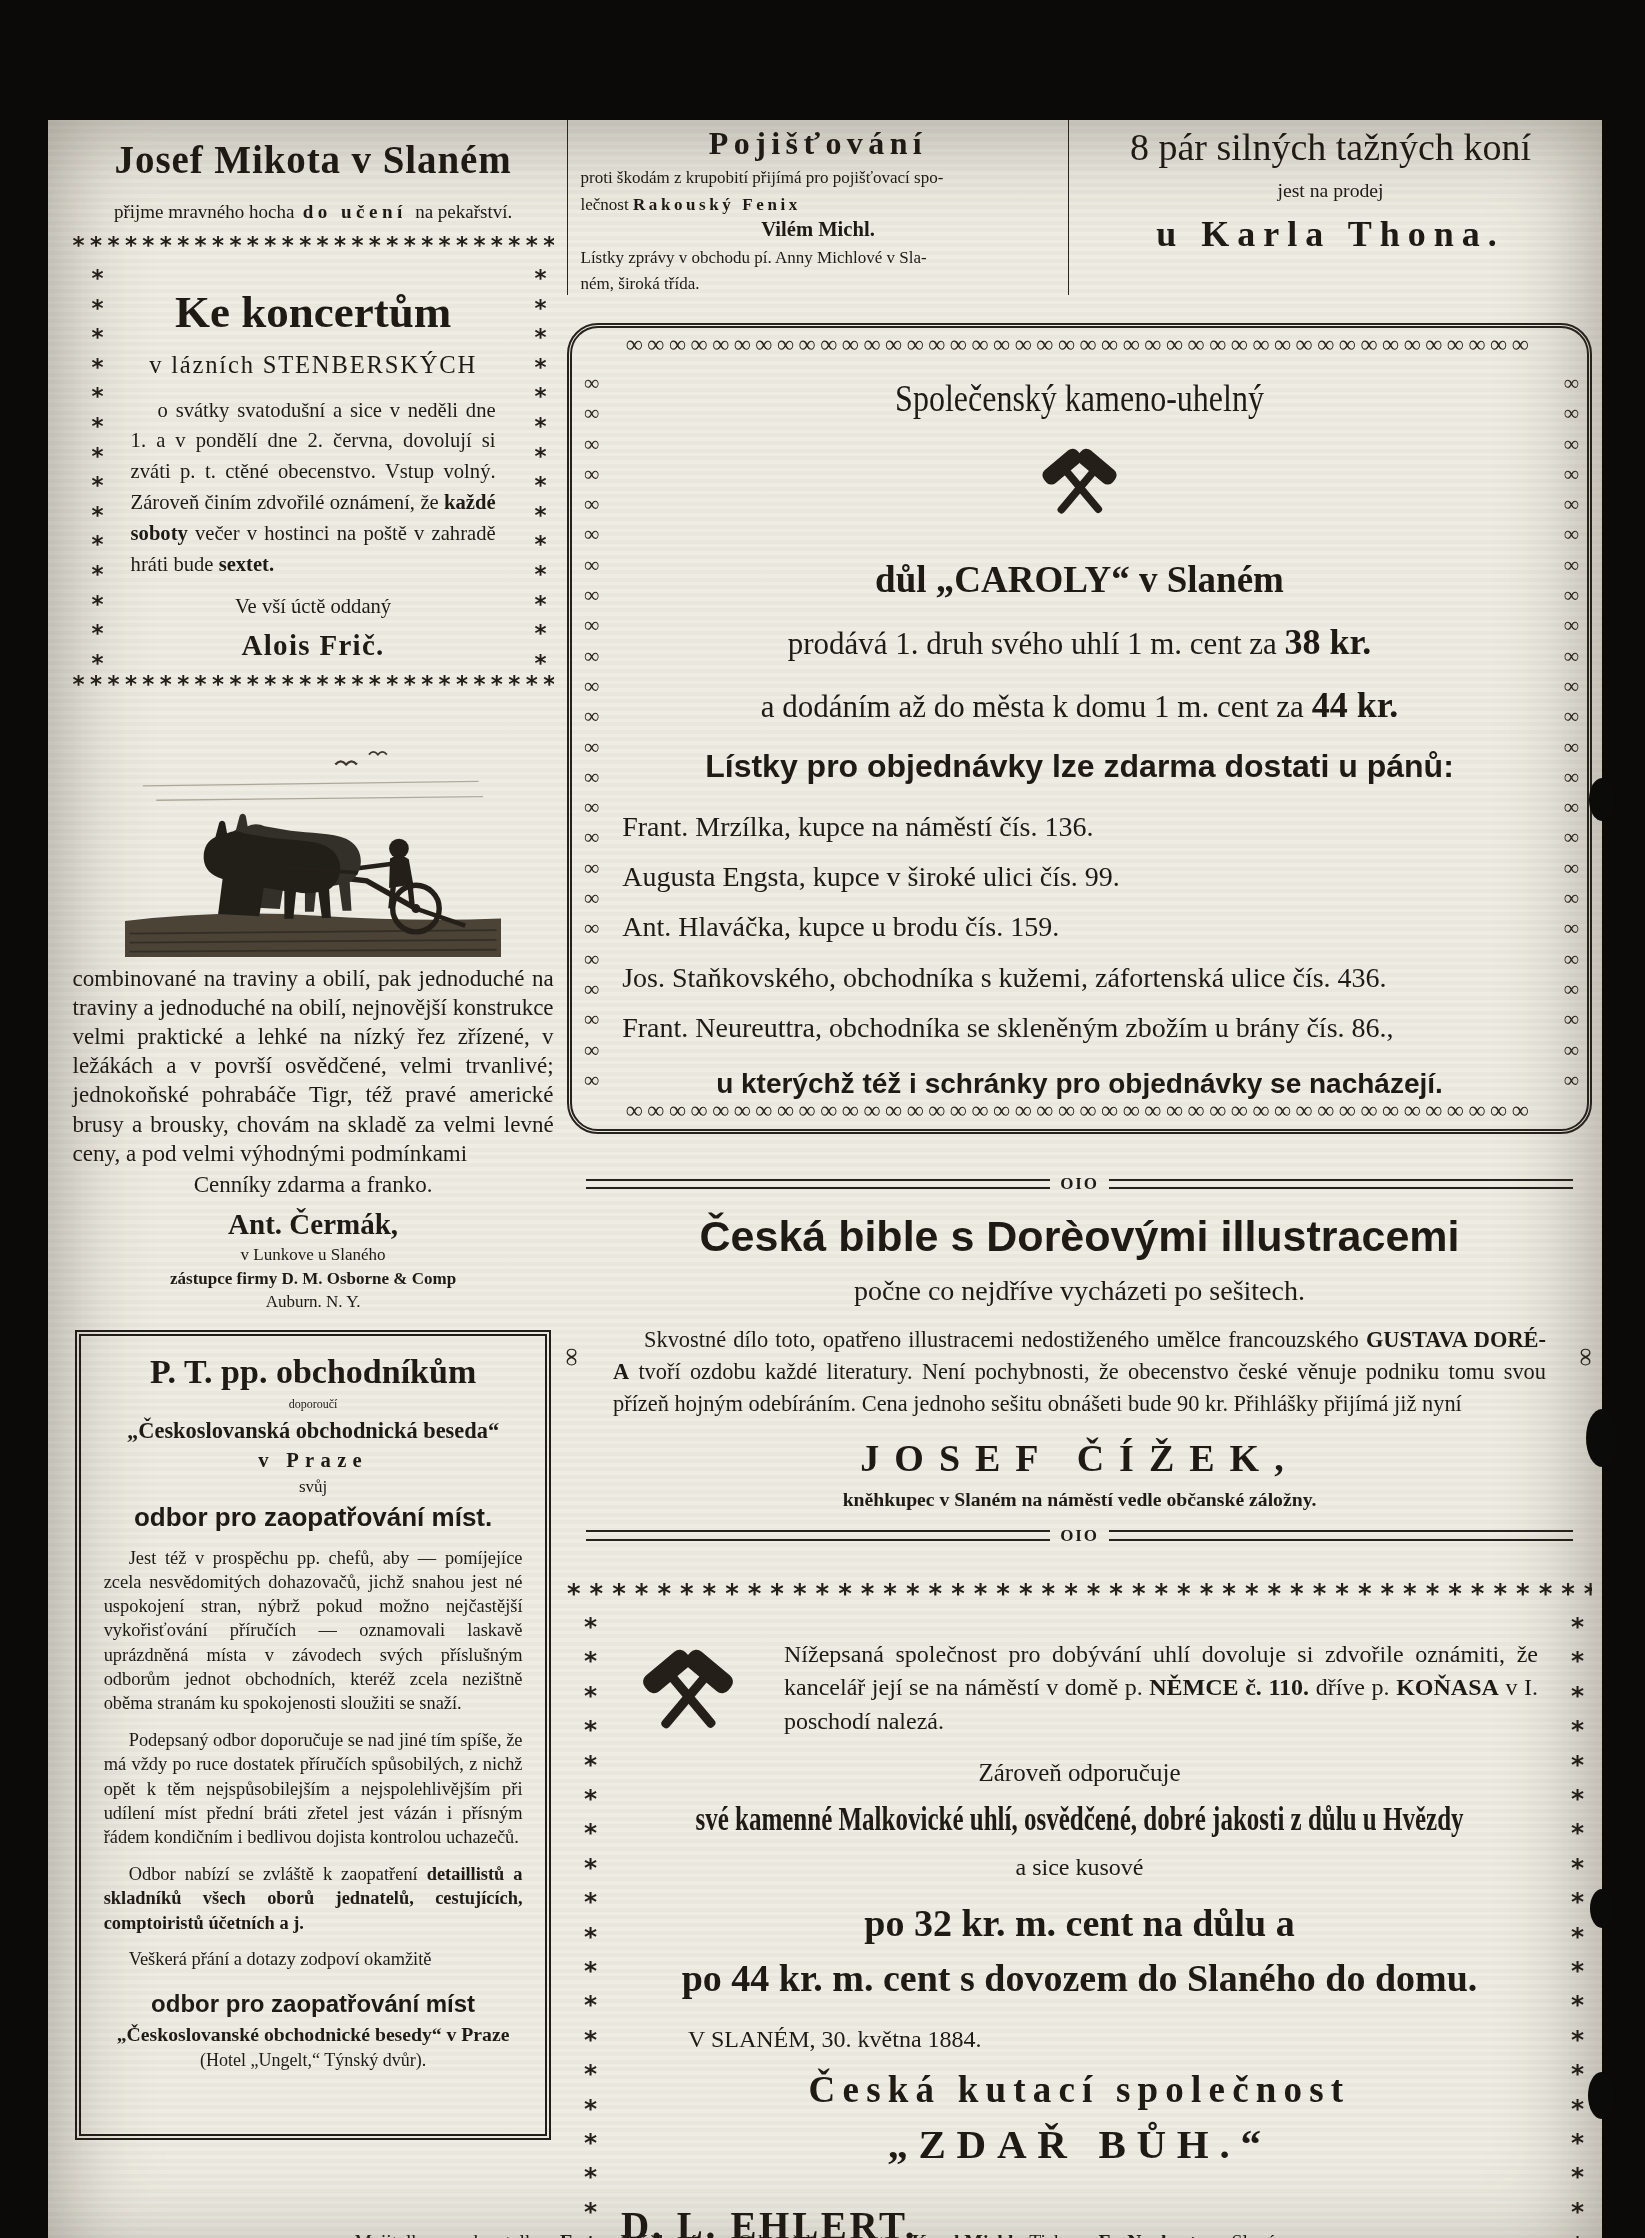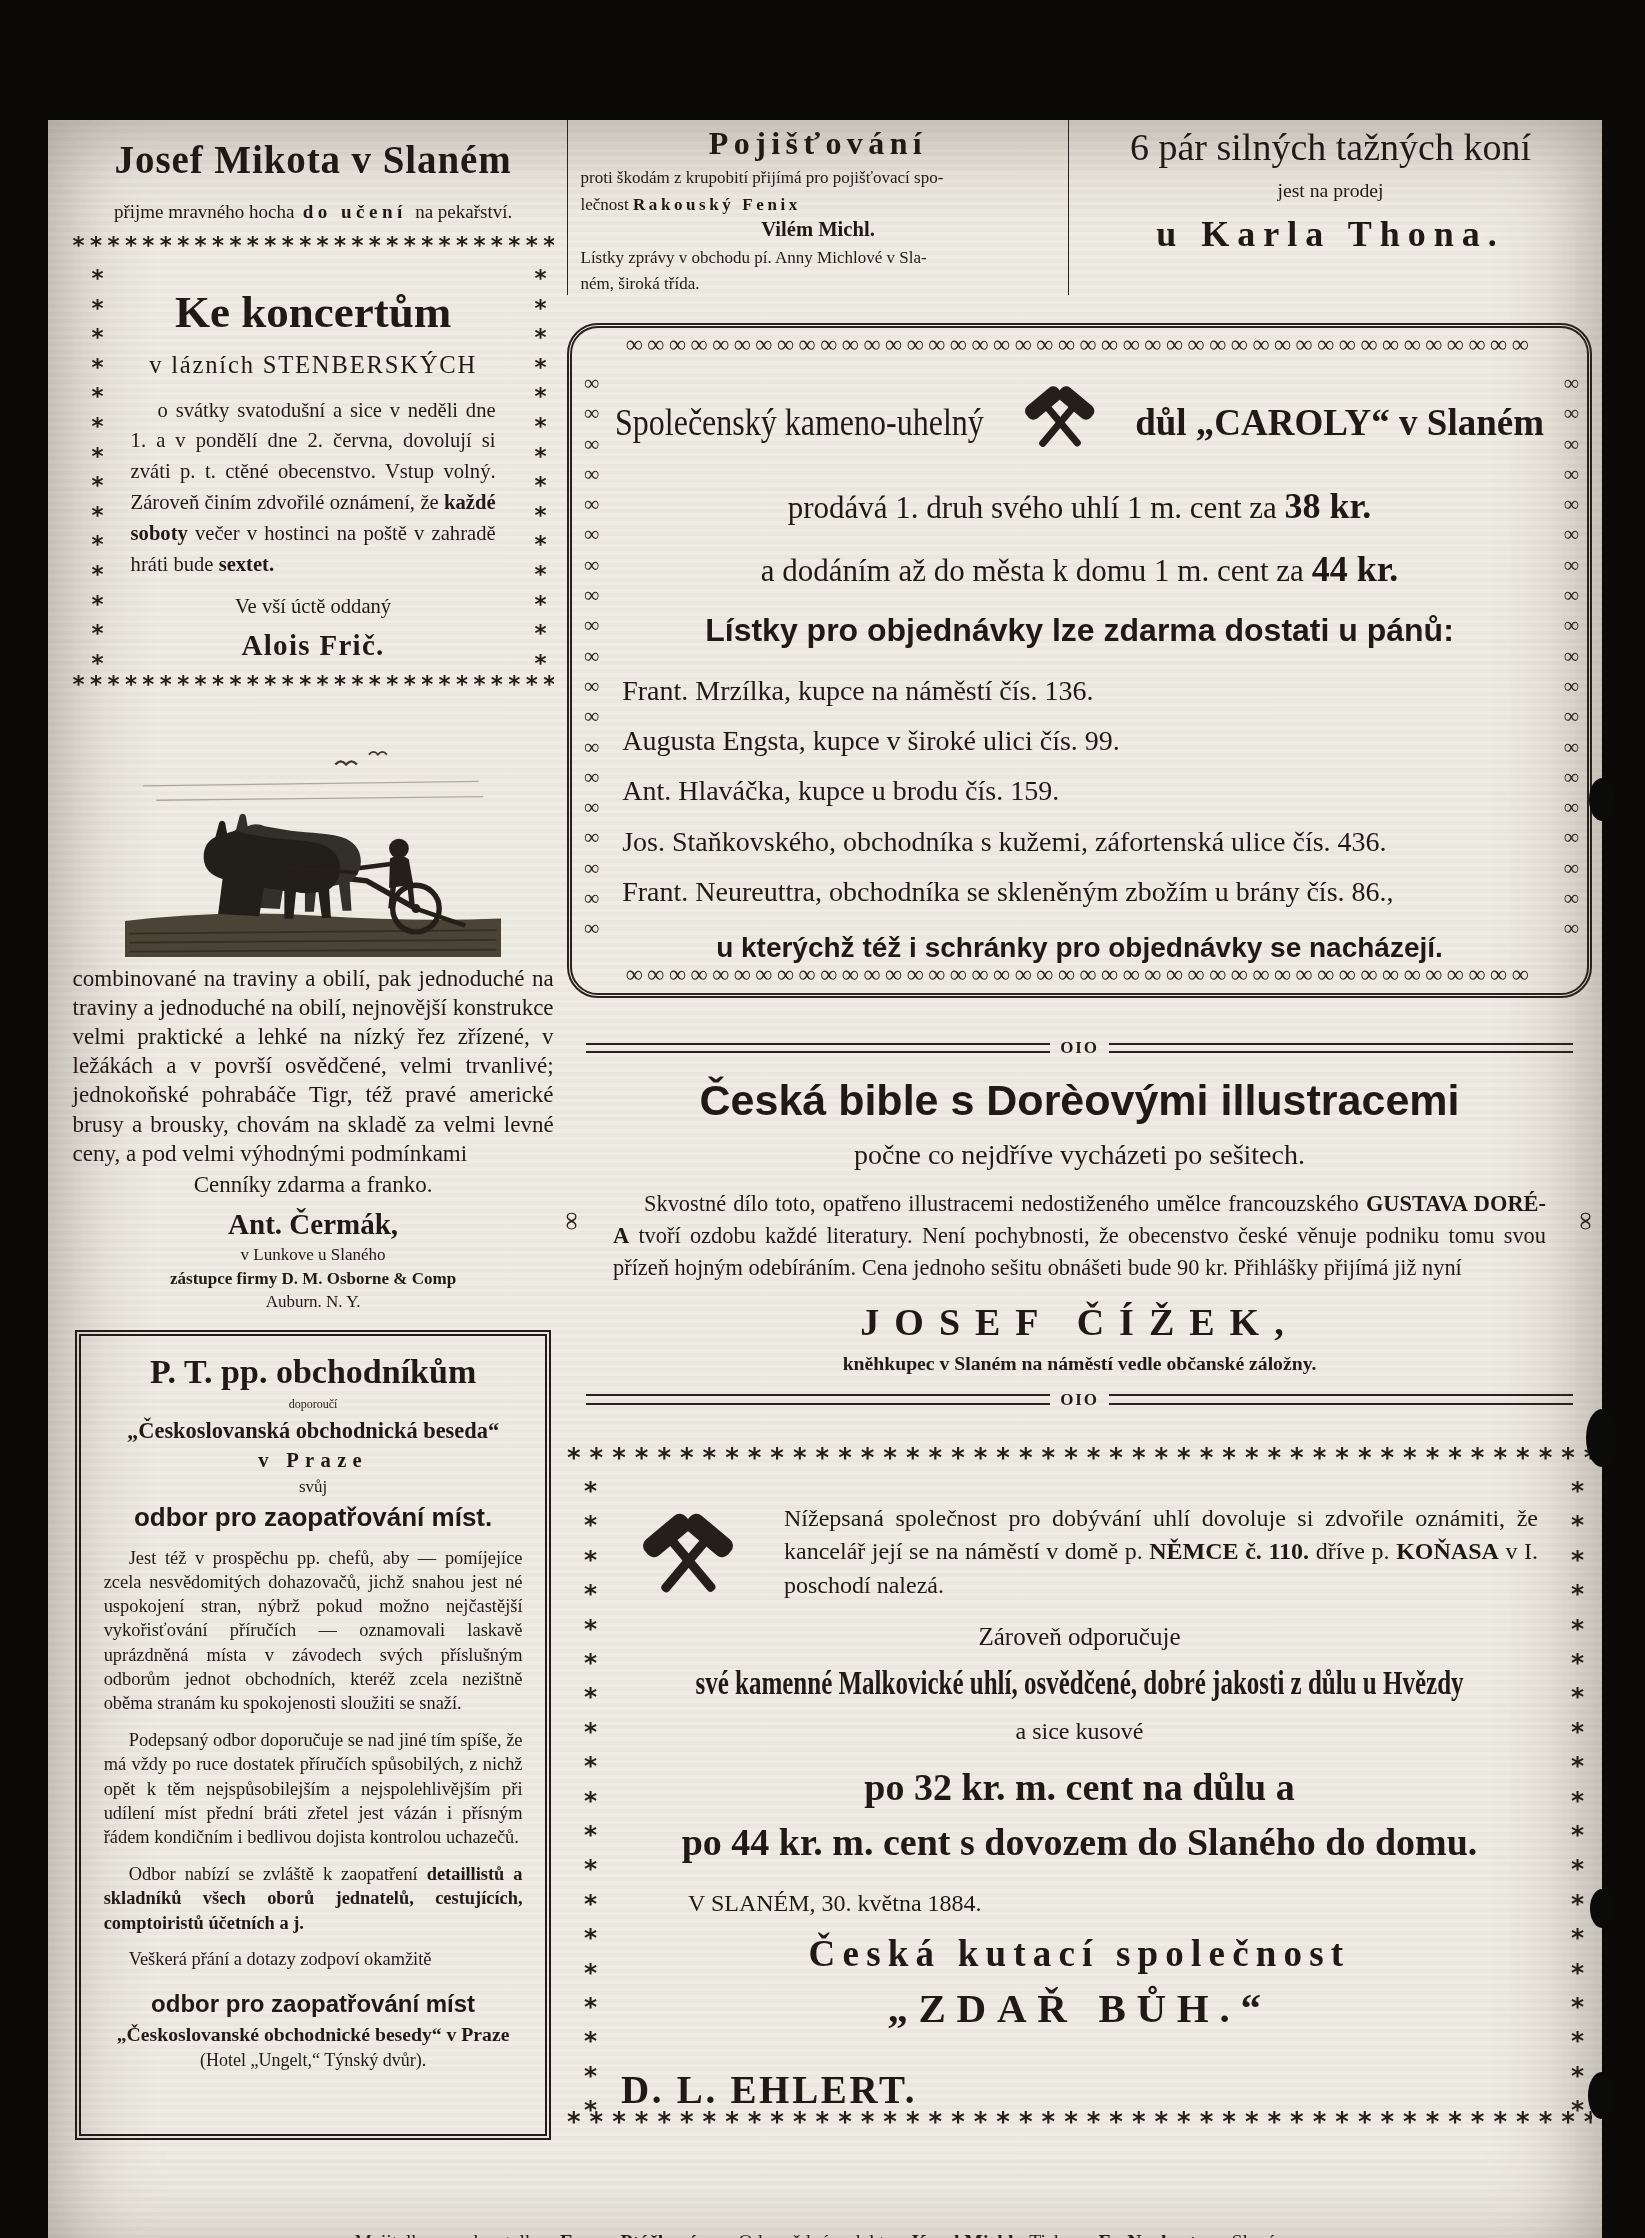--- a/index.html
+++ b/index.html
@@ -80,21 +80,21 @@
   .ob-f3{font-size:18px;text-align:center;margin-top:4.5px;}
 
   
   .caroly{position:relative;margin-top:28px;border:5.4px double #27221b;border-radius:31px;padding:45px 43px 29px;}
   .car-orn{position:absolute;left:31px;right:31px;height:29px;overflow:hidden;white-space:nowrap;text-align:center;
     font-size:24px;letter-spacing:4.5px;color:#2a241d;}
   .car-orn.top{top:3.6px;} .car-orn.bot{bottom:3.6px;}
   .car-side{position:absolute;top:43px;bottom:43px;width:28px;overflow:hidden;writing-mode:vertical-rl;
     font-size:21.5px;letter-spacing:6.3px;color:#2a241d;text-align:center;}
   .car-side.left{left:3.6px;} .car-side.right{right:3.6px;}
-  .car-titlerow{display:flex;align-items:center;justify-content:center;gap:28px;margin-top:7.2px;}
+  .car-titlerow{display:flex;align-items:center;justify-content:center;gap:28px;margin-top:7.2px;flex-direction:column;}
   .car-tl{font-size:32px;transform:scaleY(1.2);white-space:nowrap;}
   .car-tr{font-size:37px;font-weight:bold;white-space:nowrap;text-align:center;}
   .car-price{font-size:31px;text-align:center;margin-top:20.6px;}
   .car-price b{font-size:36px;}
   .car-sub{font-size:32px;font-weight:bold;text-align:center;margin-top:21.5px;font-family:"Liberation Sans", sans-serif;}
   .car-list{margin:17px 0 0;padding:0 7.2px;list-style:none;}
   .car-list li{font-size:28px;line-height:1.8;white-space:nowrap;overflow:hidden;}
   .car-foot{font-size:28px;font-weight:bold;text-align:center;margin-top:15px;font-family:"Liberation Sans", sans-serif;}
 
   
@@ -235,21 +235,21 @@
         <div class="hm-line">proti škodám z krupobití přijímá pro pojišťovací spo-</div>
         <div class="hm-line">
           <span>lečnost</span>
           <span class="hm-fenix">Rakouský Fenix</span>
         </div>
         <div class="hm-michl">Vilém Michl.</div>
         <div class="hm-line">Lístky zprávy v obchodu pí. Anny Michlové v Sla-</div>
         <div class="hm-line">ném, široká třída.</div>
       </div>
       <div class="hdr-right">
-        <div class="hr-title">6 pár silných tažných koní</div>
+        <div class="hr-title">8 pár silných tažných koní</div>
         <div class="hr-line1">jest na prodej</div>
         <div class="hr-line2">u Karla Thona.</div>
       </div>
     </div>
 
     <section class="caroly">
       <div class="car-orn top">∞∞∞∞∞∞∞∞∞∞∞∞∞∞∞∞∞∞∞∞∞∞∞∞∞∞∞∞∞∞∞∞∞∞∞∞∞∞∞∞∞∞</div>
       <div class="car-orn bot">∞∞∞∞∞∞∞∞∞∞∞∞∞∞∞∞∞∞∞∞∞∞∞∞∞∞∞∞∞∞∞∞∞∞∞∞∞∞∞∞∞∞</div>
       <div class="car-side left">∞∞∞∞∞∞∞∞∞∞∞∞∞∞∞∞∞∞∞∞∞∞∞∞∞∞∞∞</div>
       <div class="car-side right">∞∞∞∞∞∞∞∞∞∞∞∞∞∞∞∞∞∞∞∞∞∞∞∞∞∞∞∞</div>

